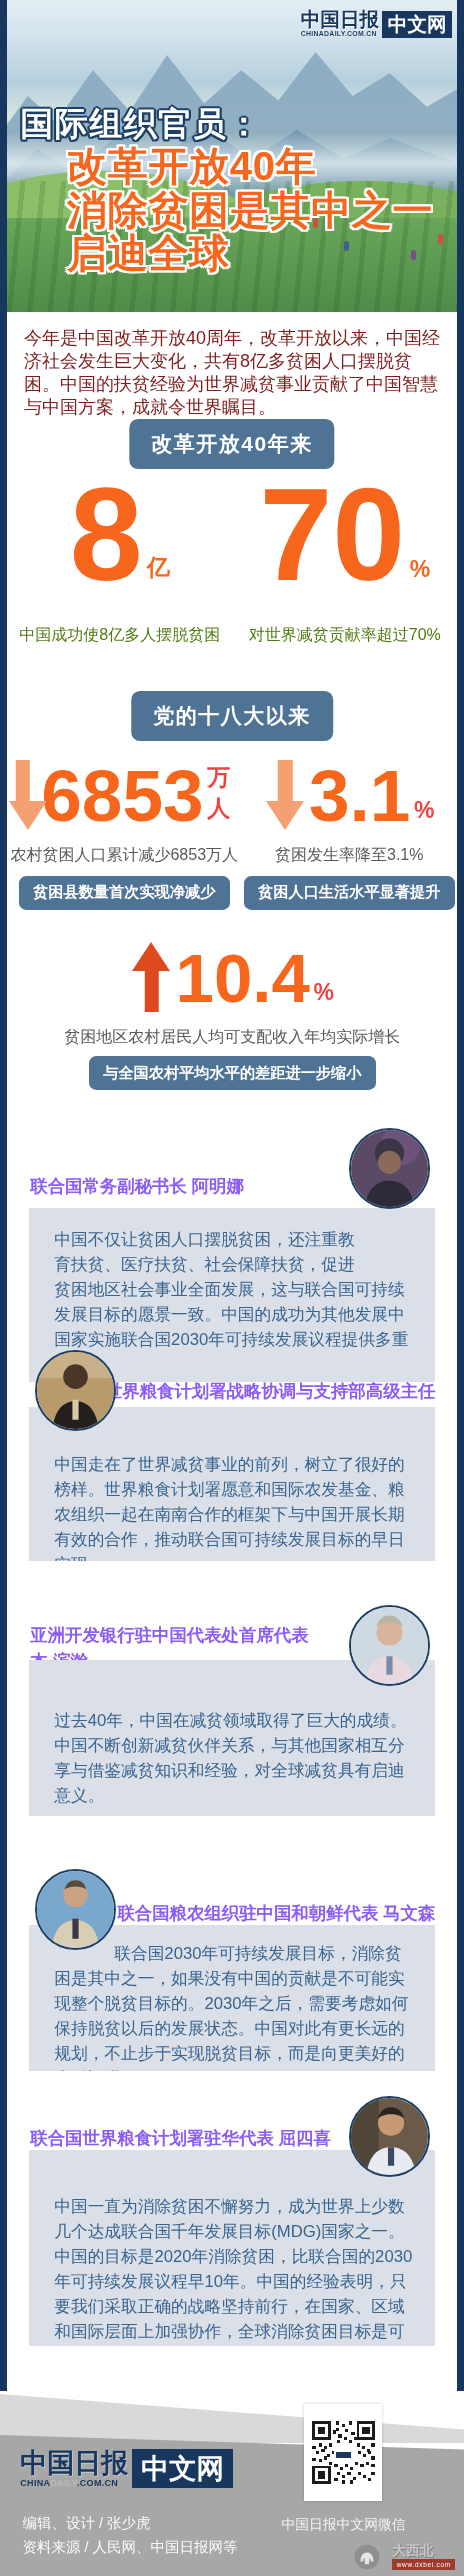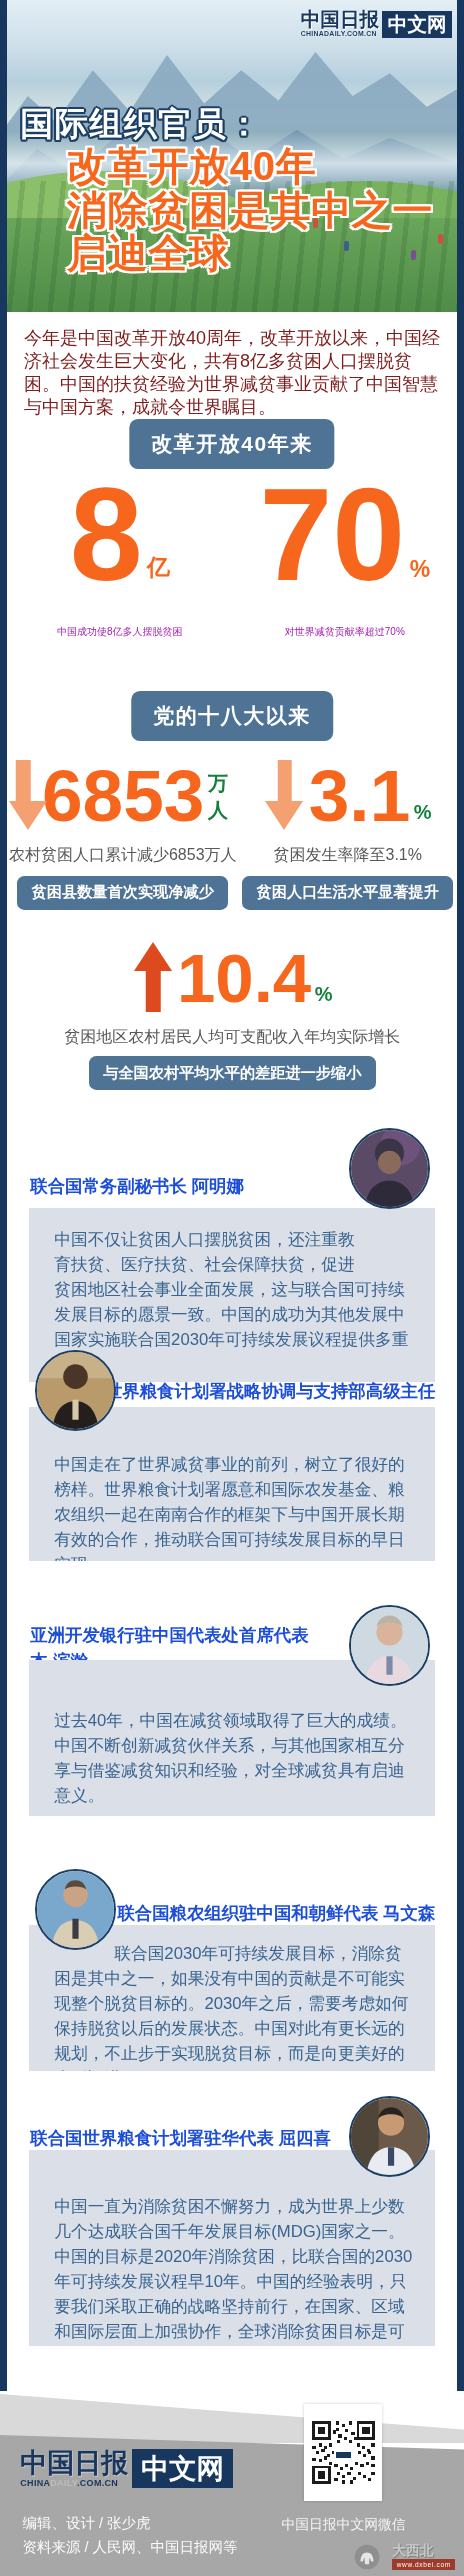--- a/index.html
+++ b/index.html
@@ -52,35 +52,35 @@
   .tag{display:inline-block;background:#4e7394;color:#fff;font-weight:bold;font-size:15.2px;padding:6.5px 14.5px;border-radius:7.3px;white-space:nowrap;}
 
   
   .statrow{position:absolute;left:7.3px;width:450px;display:flex;}
   .scol{flex:1;display:flex;flex-direction:column;align-items:center;}
   .numrow{display:flex;align-items:flex-end;justify-content:center;}
   .orange{color:#f6661d;font-weight:bold;}
   .big1{font-size:131px;line-height:.95;}
   .unit1{font-size:23px;margin:0 0 14.5px 4.4px;font-weight:bold;color:#f6661d;}
   .big2{font-size:73px;line-height:.95;}
-  .unit2{font-size:20px;margin:0 0 5.8px 3.6px;font-weight:bold;color:#15803d;}
+  .unit2{font-size:23px;margin:0 0 5.8px 3.6px;font-weight:bold;color:#ef4444;}
   .big3{font-size:69px;line-height:.95;}
-  .cap{font-size:10px;color:#a21caf;margin-top:27.6px;}
+  .cap{font-size:16px;color:#4d7c0f;margin-top:27.6px;}
   .cap2{font-size:16px;color:#58595b;margin-top:14.5px;}
   .arrow{position:relative;display:inline-block;width:42px;height:70px;margin-right:2.9px;}
   .arrow .bar{position:absolute;left:50%;transform:translateX(-50%);width:14.5px;background:#f4a071;}
   .arrow .tri{position:absolute;left:1.5px;width:0;height:0;border-left:19.6px solid transparent;border-right:19.6px solid transparent;}
   .arrow.down .bar{top:0;height:42px;}
   .arrow.down .tri{top:41px;border-top:29px solid #f4a071;}
   .arrow.up .bar{bottom:0;height:45px;background:#dd4a1e;}
   .arrow.up .tri{top:0;border-bottom:29px solid #dd4a1e;}
 
   
   .profile{position:absolute;left:7.3px;width:450px;}
-  .pname{position:absolute;font-size:17.4px;font-weight:bold;color:#1d4ed8;line-height:26px;}
+  .pname{position:absolute;font-size:17.4px;font-weight:bold;color:#8b5cf6;line-height:26px;}
   .pname.left{left:23px;text-align:left;}
   .pname.right{right:22px;text-align:right;}
   .avatar{position:absolute;width:81px;height:81px;border-radius:50%;border:2.9px solid #1c3f66;overflow:hidden;z-index:3;}
   .avatar.r{right:27.6px;top:0;}
   .avatar.l{left:27.6px;top:0;}
   .avatar svg{display:block;width:100%;height:100%;}
   .quote{position:absolute;left:22px;right:22px;background:#dbdfe8;color:#38648f;font-size:16.7px;line-height:25px;
     padding:0 20.3px 0 25px;overflow:hidden;}
   .sp-r{float:right;width:45px;height:29px;}
   .sp-l{float:left;width:60px;height:25px;}

